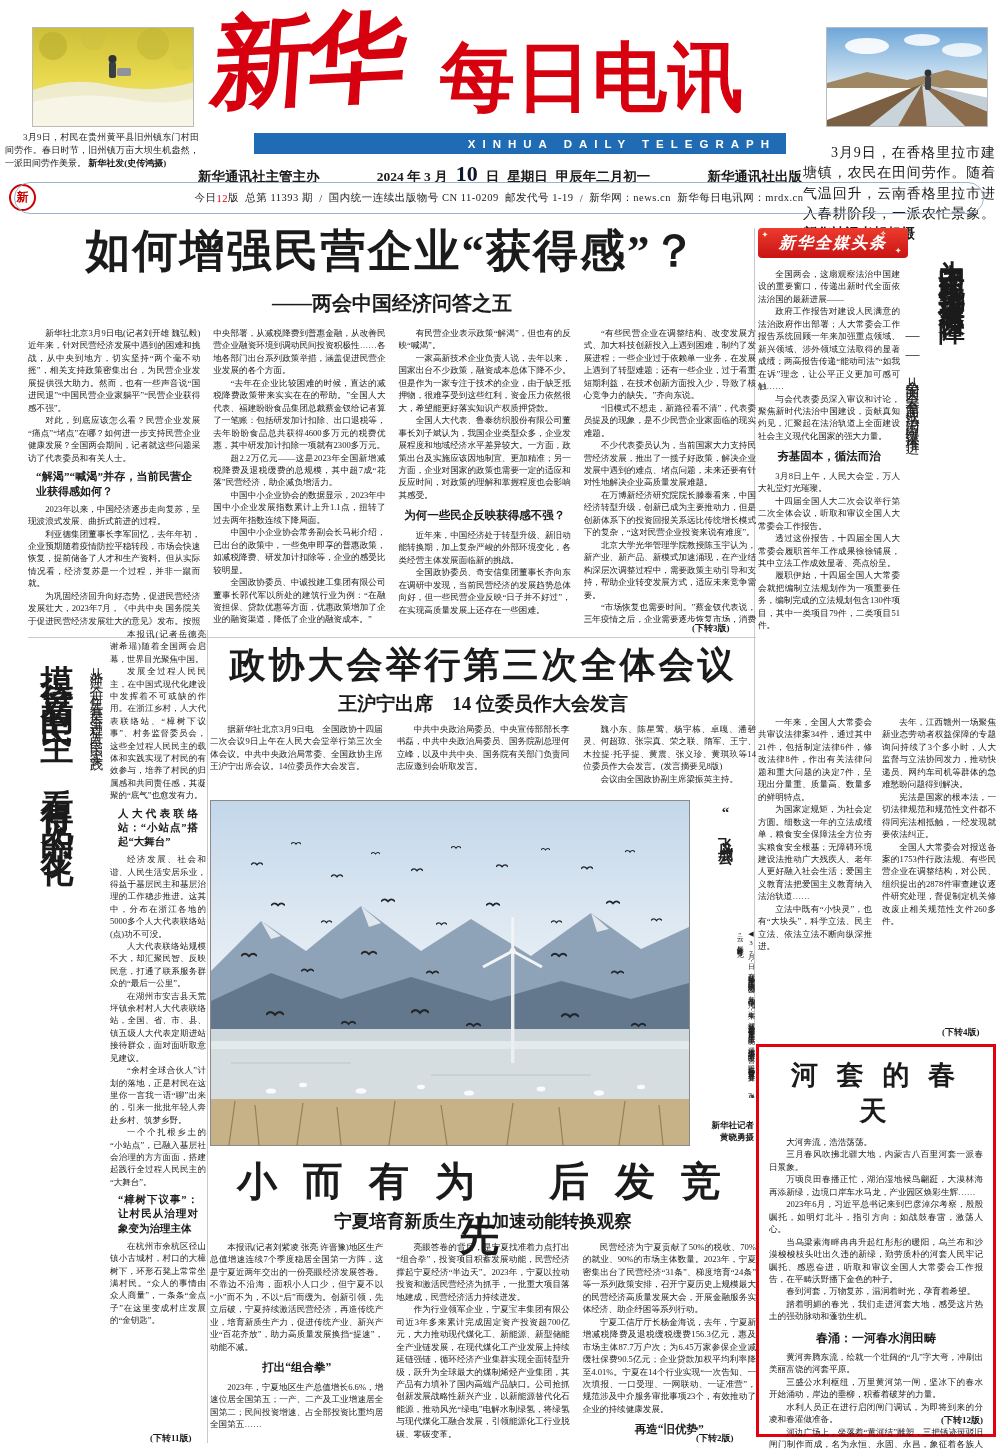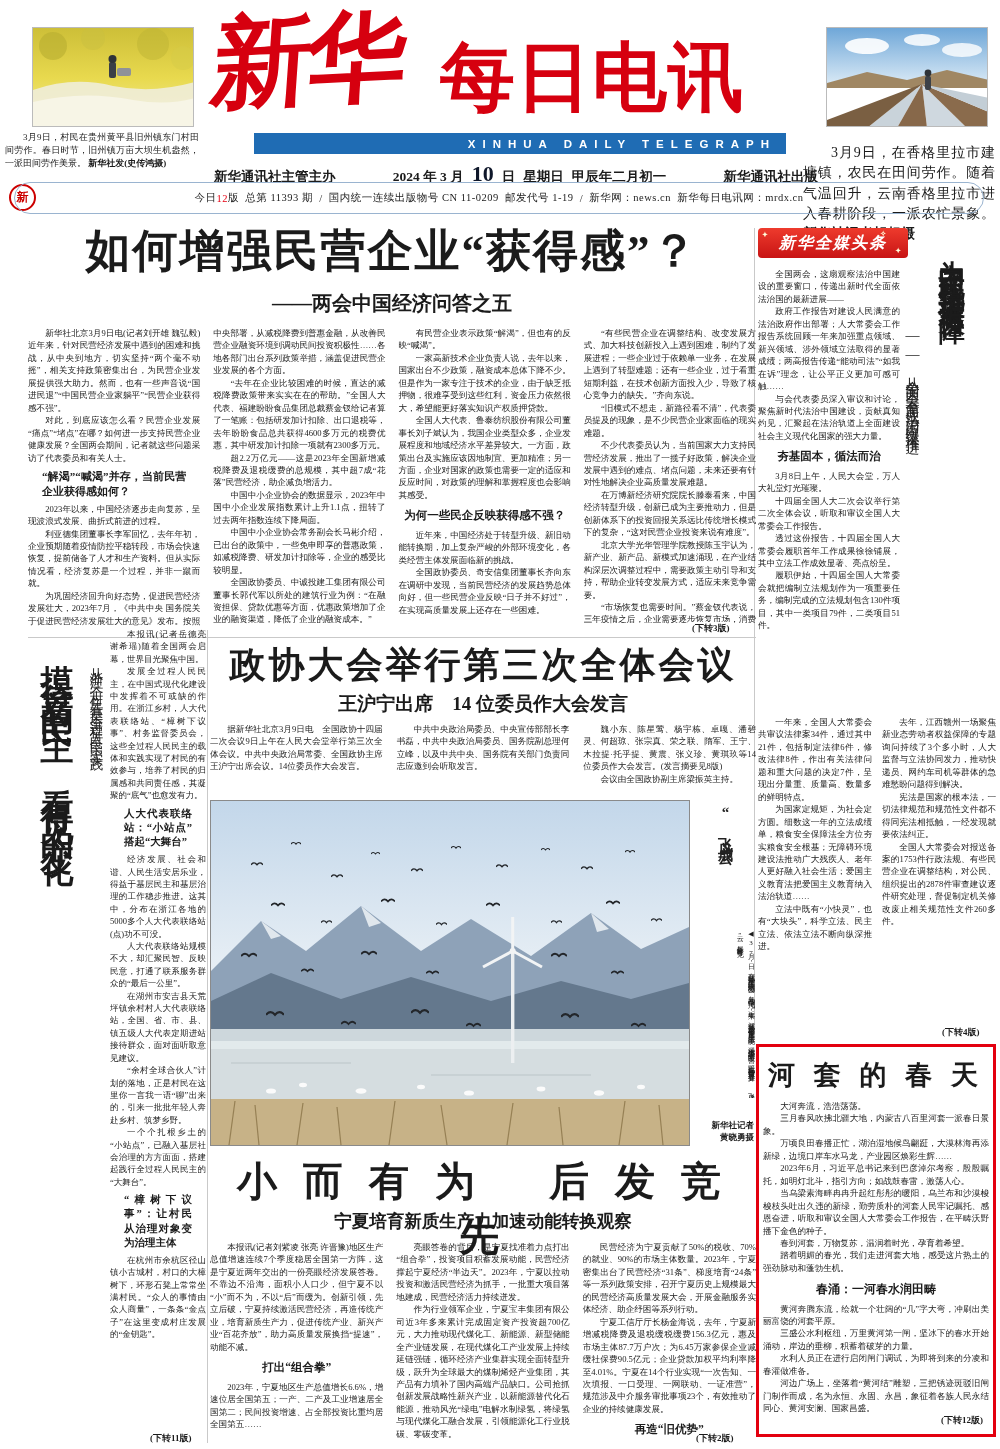--- a/index.html
+++ b/index.html
@@ -15,36 +15,36 @@
   .cap-credit{font-weight:700}
   .masthead{left:198px;top:16px;width:604px;height:164px}
   .brand-script{position:absolute;left:14px;top:-8px;font-size:100px;line-height:1.05;color:#d6000f;
        font-weight:700;transform:skewX(-7deg) rotate(-3deg);letter-spacing:-6px}
   .brand-rest{position:absolute;left:242px;top:24px;font-size:75px;line-height:1;color:#d6000f;font-weight:700;
        letter-spacing:1px;z-index:2;
        text-shadow:2px 2px 0 #fff,-2px -2px 0 #fff,2px -2px 0 #fff,-2px 2px 0 #fff,0 2px 0 #fff,0 -2px 0 #fff}
   .blue-bar{position:absolute;left:56px;top:117px;width:532px;height:21px;background:#1f6cb4;z-index:1;
        display:flex;align-items:center;justify-content:flex-end;padding-right:10px}
   .blue-bar span{color:#fff;font-family:"Liberation Sans",sans-serif;font-weight:700;font-size:11.5px;letter-spacing:7px}
-  .pub-row{position:absolute;left:16px;top:147px;width:604px;display:flex;justify-content:space-between;
+  .pub-row{position:absolute;left:0;top:147px;width:604px;display:flex;justify-content:space-between;
        align-items:baseline;font-weight:700;font-size:13.5px;white-space:nowrap}
   .pub-date{display:flex;align-items:baseline;gap:8px}
   .pub-date .big-day{color:#0f172a;font-size:22px;font-weight:700;line-height:1}
   .pill{left:14px;top:182px;width:970px;height:32px;border:1px solid #9ab4d0;border-radius:16px;
        display:flex;align-items:center;justify-content:center;font-size:10.5px;color:#222;letter-spacing:.5px}
   .pill .red{color:#e60012}
   .pill-logo{position:absolute;left:9px;top:184px;width:27px;height:27px;border:2px solid #c00;border-radius:50%;
        color:#c00;font-size:12px;font-weight:700;display:flex;align-items:center;justify-content:center}
   
   .vrule{width:1px;background:#c9c9c9}
   .hrule{height:1px;background:#c9c9c9}
   
   .cols{text-align:justify;overflow:hidden;font-size:8.6px;line-height:1.45}
   .para{text-indent:2em;margin:0}
-  .subhd{font-weight:700;font-size:11px;line-height:1.35;margin:5px 14px 4px;break-inside:avoid}
+  .subhd{font-weight:700;font-size:11px;line-height:1.35;margin:5px 8px 4px;break-inside:avoid}
   .subhd.ctr{text-align:center;font-size:11.5px;margin:7px 0 5px}
   .jump{font-weight:700;font-size:9px;background:#fff;padding-left:4px}
   
   .main-hl{left:28px;top:226px;width:728px;text-align:center;font-size:45px;font-weight:700;letter-spacing:2px;line-height:1.15}
   .main-deck{left:28px;top:290px;width:728px;text-align:center;font-size:20px;font-weight:600}
   .main-body{left:28px;top:327px;width:728px;height:307px;column-count:4;column-gap:13px}
   
   .cpc-hl{left:210px;top:641px;width:546px;text-align:center;font-size:36px;font-weight:700;letter-spacing:3px}
   .cpc-deck{left:210px;top:691px;width:546px;text-align:center;font-size:19px;font-weight:600}
   .cpc-body{left:210px;top:723px;width:546px;height:72px;column-count:3;column-gap:14px}
@@ -73,21 +73,21 @@
        border-radius:4px;color:#fff;display:flex;align-items:center;justify-content:center;
        font-size:16px;font-weight:700;letter-spacing:2px;font-style:italic}
   .badge .star{position:absolute;color:#ffd;font-size:7px;font-style:normal}
   .r-body1{left:758px;top:268px;width:142px;height:444px}
   .r-body2{left:758px;top:716px;width:238px;height:322px;column-count:2;column-gap:10px}
   .r-vtitle{left:936px;top:240px;height:480px;writing-mode:vertical-rl;text-orientation:upright;
        font-size:26px;font-weight:700;letter-spacing:4px;line-height:1.2}
   .r-vkicker{left:903px;top:328px;height:400px;writing-mode:vertical-rl;text-orientation:upright;
        font-size:14px;letter-spacing:4px;color:#222}
   
-  .hetao{left:756px;top:1044px;width:240px;height:393px;border:3px solid #e3000f;background:#fff;padding:6px 4px}
+  .hetao{left:756px;top:1044px;width:240px;height:393px;border:3px solid #e3000f;background:#fff;padding:6px 10px}
   .hetao-title{text-align:center;font-size:27px;font-weight:700;letter-spacing:6px;margin:4px 0 7px}
   .hetao-body{font-size:8.6px;line-height:1.45;text-align:justify;overflow:hidden;height:318px}
   .hetao .subhd.ctr{font-size:12px}
   .hetao-jump{position:absolute;right:10px;bottom:7px}
 </style>
 </head>
 <body>
 
 <div class="page">
 

